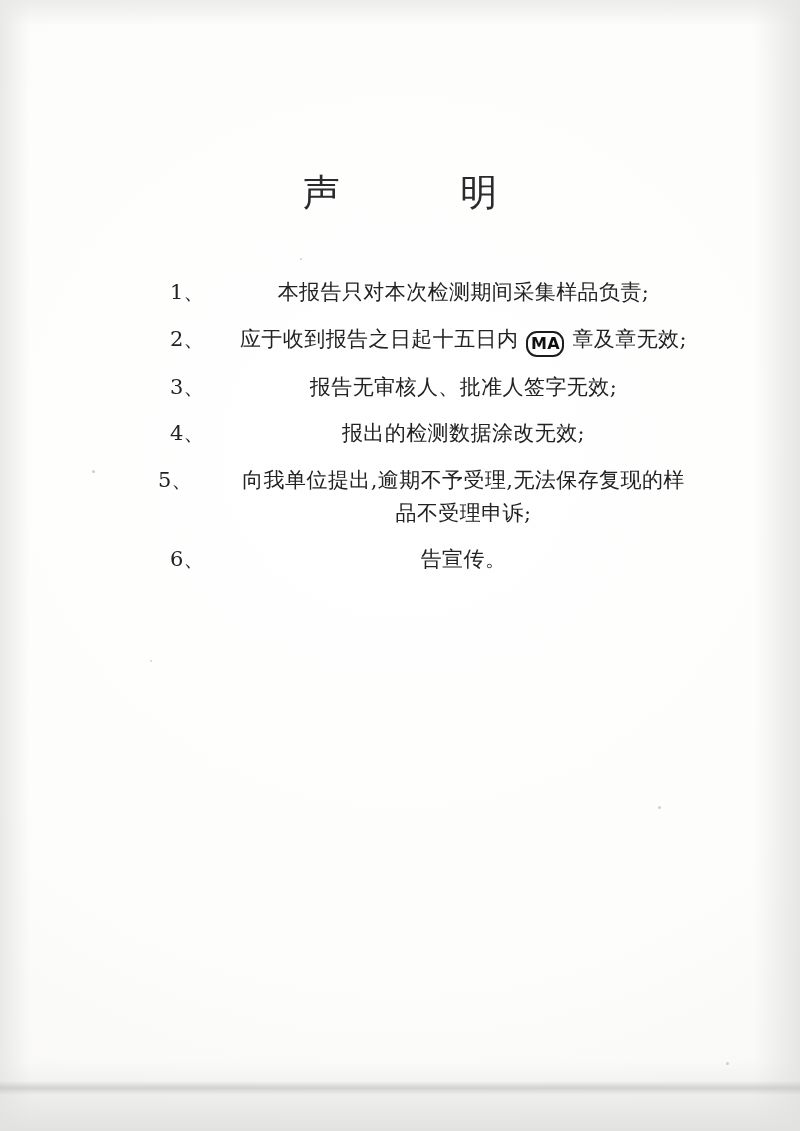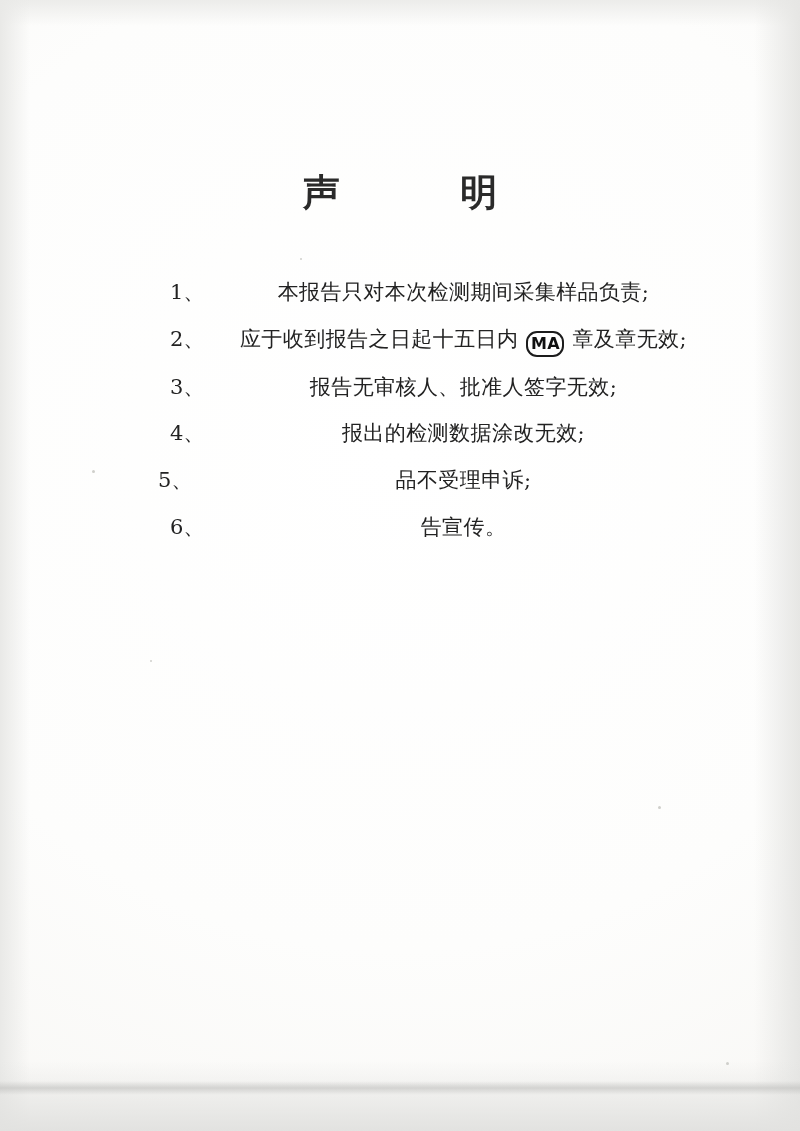--- a/index.html
+++ b/index.html
@@ -61,21 +61,21 @@
   
   .doc-title {
     position: absolute;
     left: 0;
     top: 168px;
     width: 800px;
     text-align: center;
     font-size: 37px;
     letter-spacing: 0.42em;
     text-indent: 0.42em;
-    font-weight: 700;
+    font-weight: 400;
     color: #2a2a2a;
     font-family: "DejaVu Serif", "Liberation Serif", serif;
   }
 
   
   .statement-body {
     position: absolute;
     left: 170px;
     top: 276px;
     width: 545px;
@@ -171,20 +171,21 @@
     </div>
 
     <div class="clause">
       <span class="clause-num">4、</span>
       <span class="clause-text">报出的检测数据涂改无效;</span>
     </div>
 
     <div class="clause wide">
       <span class="clause-num">5、</span>
       <span class="clause-text">
+        <span class="cont">向我单位提出,逾期不予受理,无法保存复现的样</span>
         <span class="cont">品不受理申诉;</span>
       </span>
     </div>
 
     <div class="clause">
       <span class="clause-num">6、</span>
       <span class="clause-text">
         <span class="cont">告宣传。</span>
       </span>
     </div>

